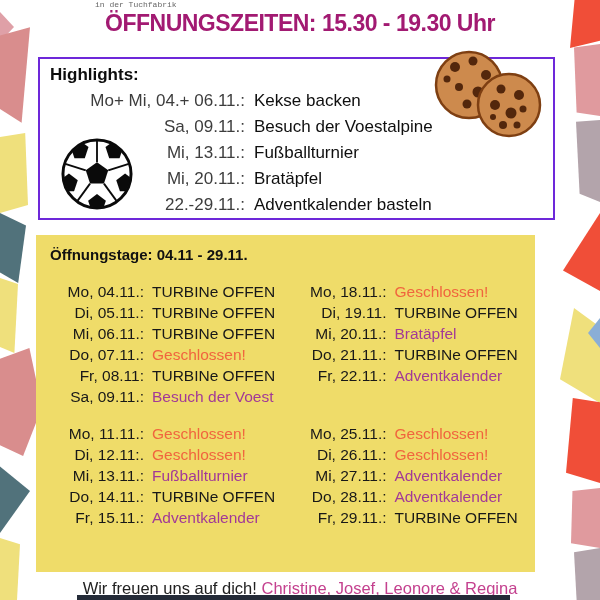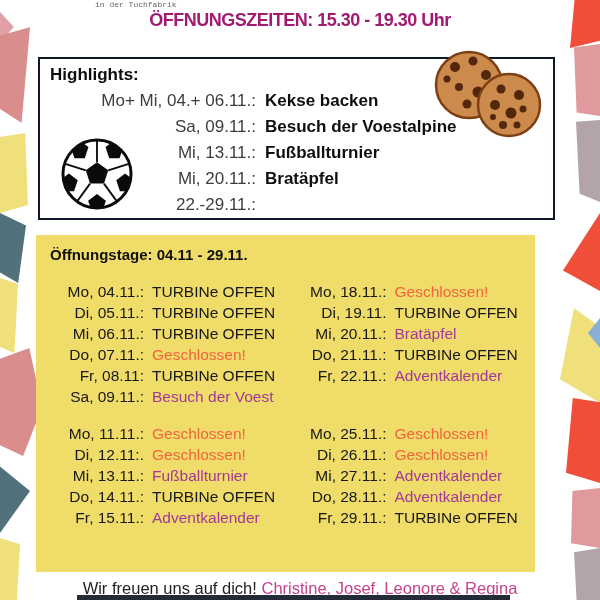--- a/index.html
+++ b/index.html
@@ -13,29 +13,29 @@
   .c-yellow { background:#efe07c; }
   .c-teal   { background:#51727b; }
   .c-red    { background:#f04e38; }
   .c-rose   { background:#e09a9e; }
   .c-mauve  { background:#b3a4ab; }
   .c-blue   { background:#8aaed6; }
   .c-pink   { background:#dfa0a7; }
 
   .tagline { position:absolute; top:0; left:95px; font-size:8px; color:#666;font-family:Liberation Mono, monospace; }
   .title { position:absolute; top:10px; left:0; width:100%; text-align:center;
-           font-size:18px; font-weight:bold; letter-spacing:-0.5px; color:#a21a72; }
+           font-size:23px; font-weight:bold; letter-spacing:-0.5px; color:#a21a72; }
 
   .highlights-box { position:absolute; left:38px; top:57px; width:517px; height:163px;
-                    background:#fff; border:2px solid #0f172a; }
+                    background:#fff; border:2px solid #6d28d9; }
   .hl-heading { position:absolute; top:6px; left:10px; font-size:17px; font-weight:bold; color:#0d0d0d; }
-  .hl-rows { position:absolute; top:29px; left:0; right:10px;padding-left:11px; }
+  .hl-rows { position:absolute; top:29px; left:0; right:10px; }
   .hl-row { display:flex; line-height:26px; font-size:17px; white-space:nowrap; }
   .hl-row .f-date { width:205px; text-align:right; color:#3d3d3d; flex:none; }
-  .hl-row .f-event { margin-left:9px; font-weight:bold; color:#0f0f0f; }
+  .hl-row .f-event { margin-left:9px; font-weight:normal; color:#0f0f0f; }
   .ball-icon { position:absolute; left:20px; top:78px; width:74px; height:74px; }
   .cookies-icon { position:absolute; right:6px; top:-12px; width:118px; height:92px; z-index:3; }
 
   .schedule-box { position:absolute; left:36px; top:235px; width:499px; height:337px;
                   background:#efdc69; padding:11px 0 0 14px; }
   .sch-heading { font-size:15px; font-weight:bold; color:#111; }
   .sch-grid { display:flex; margin-top:18px;justify-content:space-between; }
   .sch-col { width:50%; }
   .sch-block.block1 { height:142px; }
   .sch-row { display:flex; line-height:21px; font-size:15.5px; white-space:nowrap; }
@@ -97,20 +97,21 @@
           <span class="f-event">Fußballturnier</span>
         </div>
 
         <div class="hl-row">
           <span class="f-date">Mi, 20.11.:</span>
           <span class="f-event">Bratäpfel</span>
         </div>
 
         <div class="hl-row">
           <span class="f-date">22.-29.11.:</span>
+          <span class="f-event">Adventkalender basteln</span>
         </div>
       </div>
 
     <svg class="ball-icon" viewBox="0 0 100 100">
       <defs>
           <clipPath id="ballClip">
             <circle cx="50" cy="50" r="45"></circle>
           </clipPath>
         </defs>
       <circle cx="50" cy="50" r="46" fill="#ffffff" stroke="#0a0a0a" stroke-width="4"></circle>

